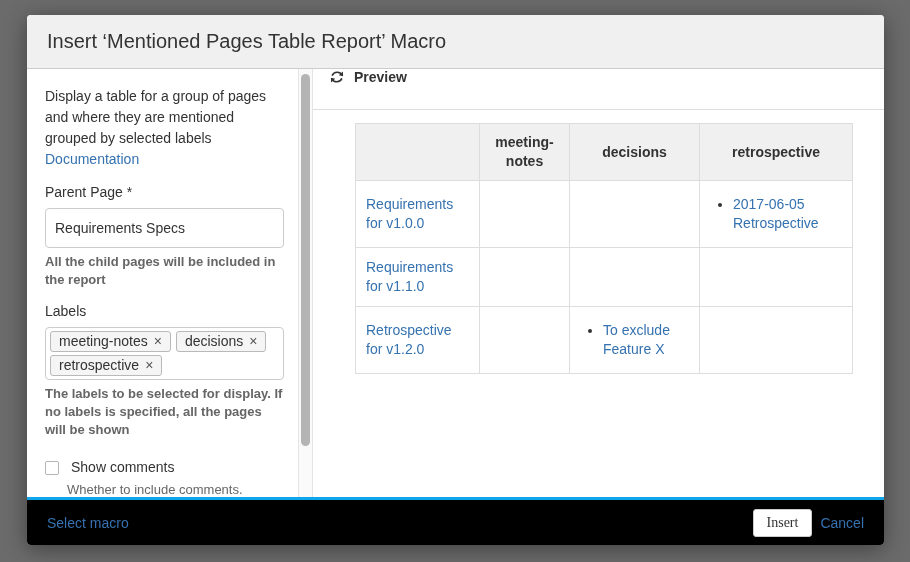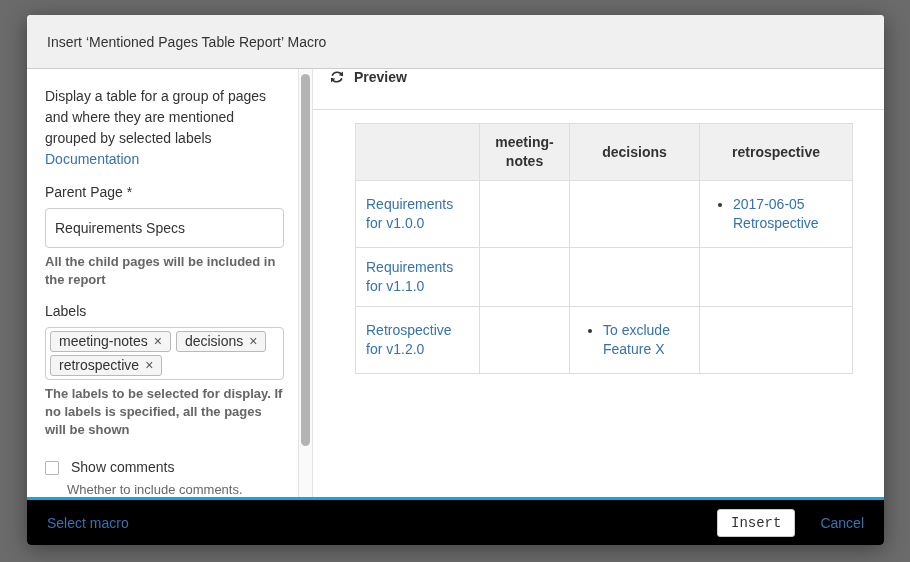--- a/index.html
+++ b/index.html
@@ -20,21 +20,21 @@
     display:flex; flex-direction:column;
   }
   .dialog-header {
     background:#f0f0f0;
     border-bottom:1px solid #ccc;
     border-radius:4px 4px 0 0;
     height:54px; flex:0 0 54px;
     display:flex; align-items:center;
     padding:0 20px;
   }
-  .dialog-title { font-size:14px; font-weight:400; color:#333; }
+  .dialog-title { font-size:20px; font-weight:400; color:#333; }
 
   .dialog-body { flex:1 1 auto; display:flex; min-height:0; }
 
   
   .left-panel {
     width:271px; flex:0 0 271px;
     padding:17px 14px 8px 18px;
     font-size:14px; line-height:21px;
     overflow:hidden;
   }
@@ -127,24 +127,24 @@
     display:flex; align-items:center;
     padding:12px 20px;
     font-size:14px;
   }
   .footer-spacer { flex:1; }
   .btn {
     background:#fff;
     border:1px solid #ccc; border-radius:3px;
     padding:5px 13px;
     font-size:14px; color:#333;
-    font-family:Liberation Mono, monospace;
+    font-family:Liberation Serif, serif;
     cursor:pointer;
   }
-  .cancel-link { margin-left:25px; }
+  .cancel-link { margin-left:8px; }
 </style>
 </head>
 <body>
 
 <div class="dialog">
 
   <div class="dialog-header">
     <span class="dialog-title">Insert ‘Mentioned Pages Table Report’ Macro</span>
   </div>
 

